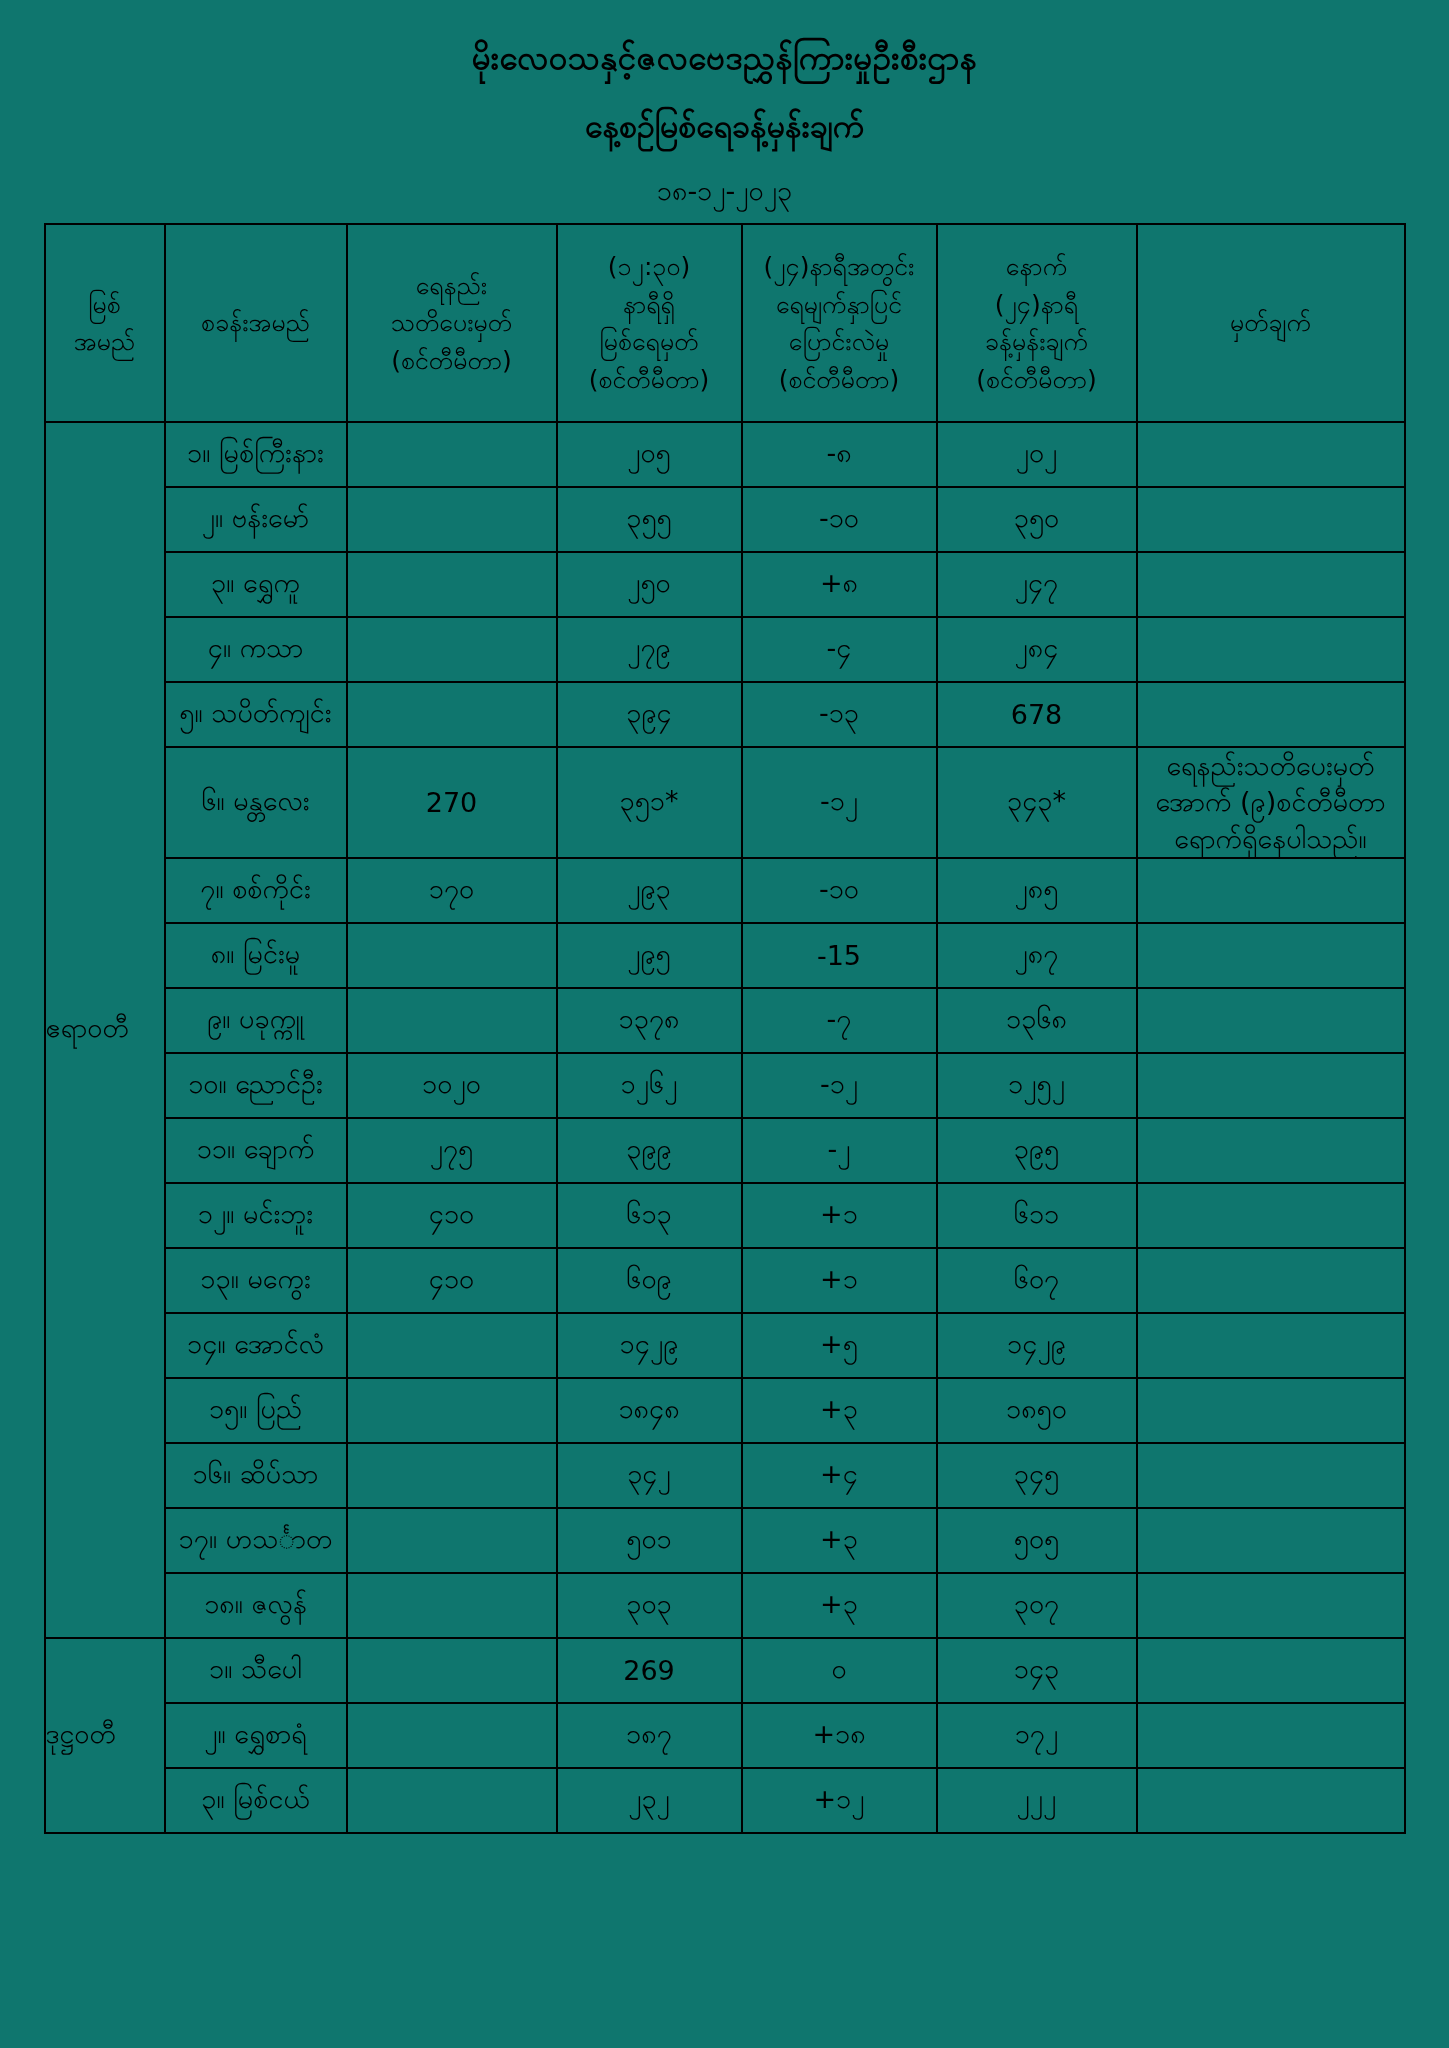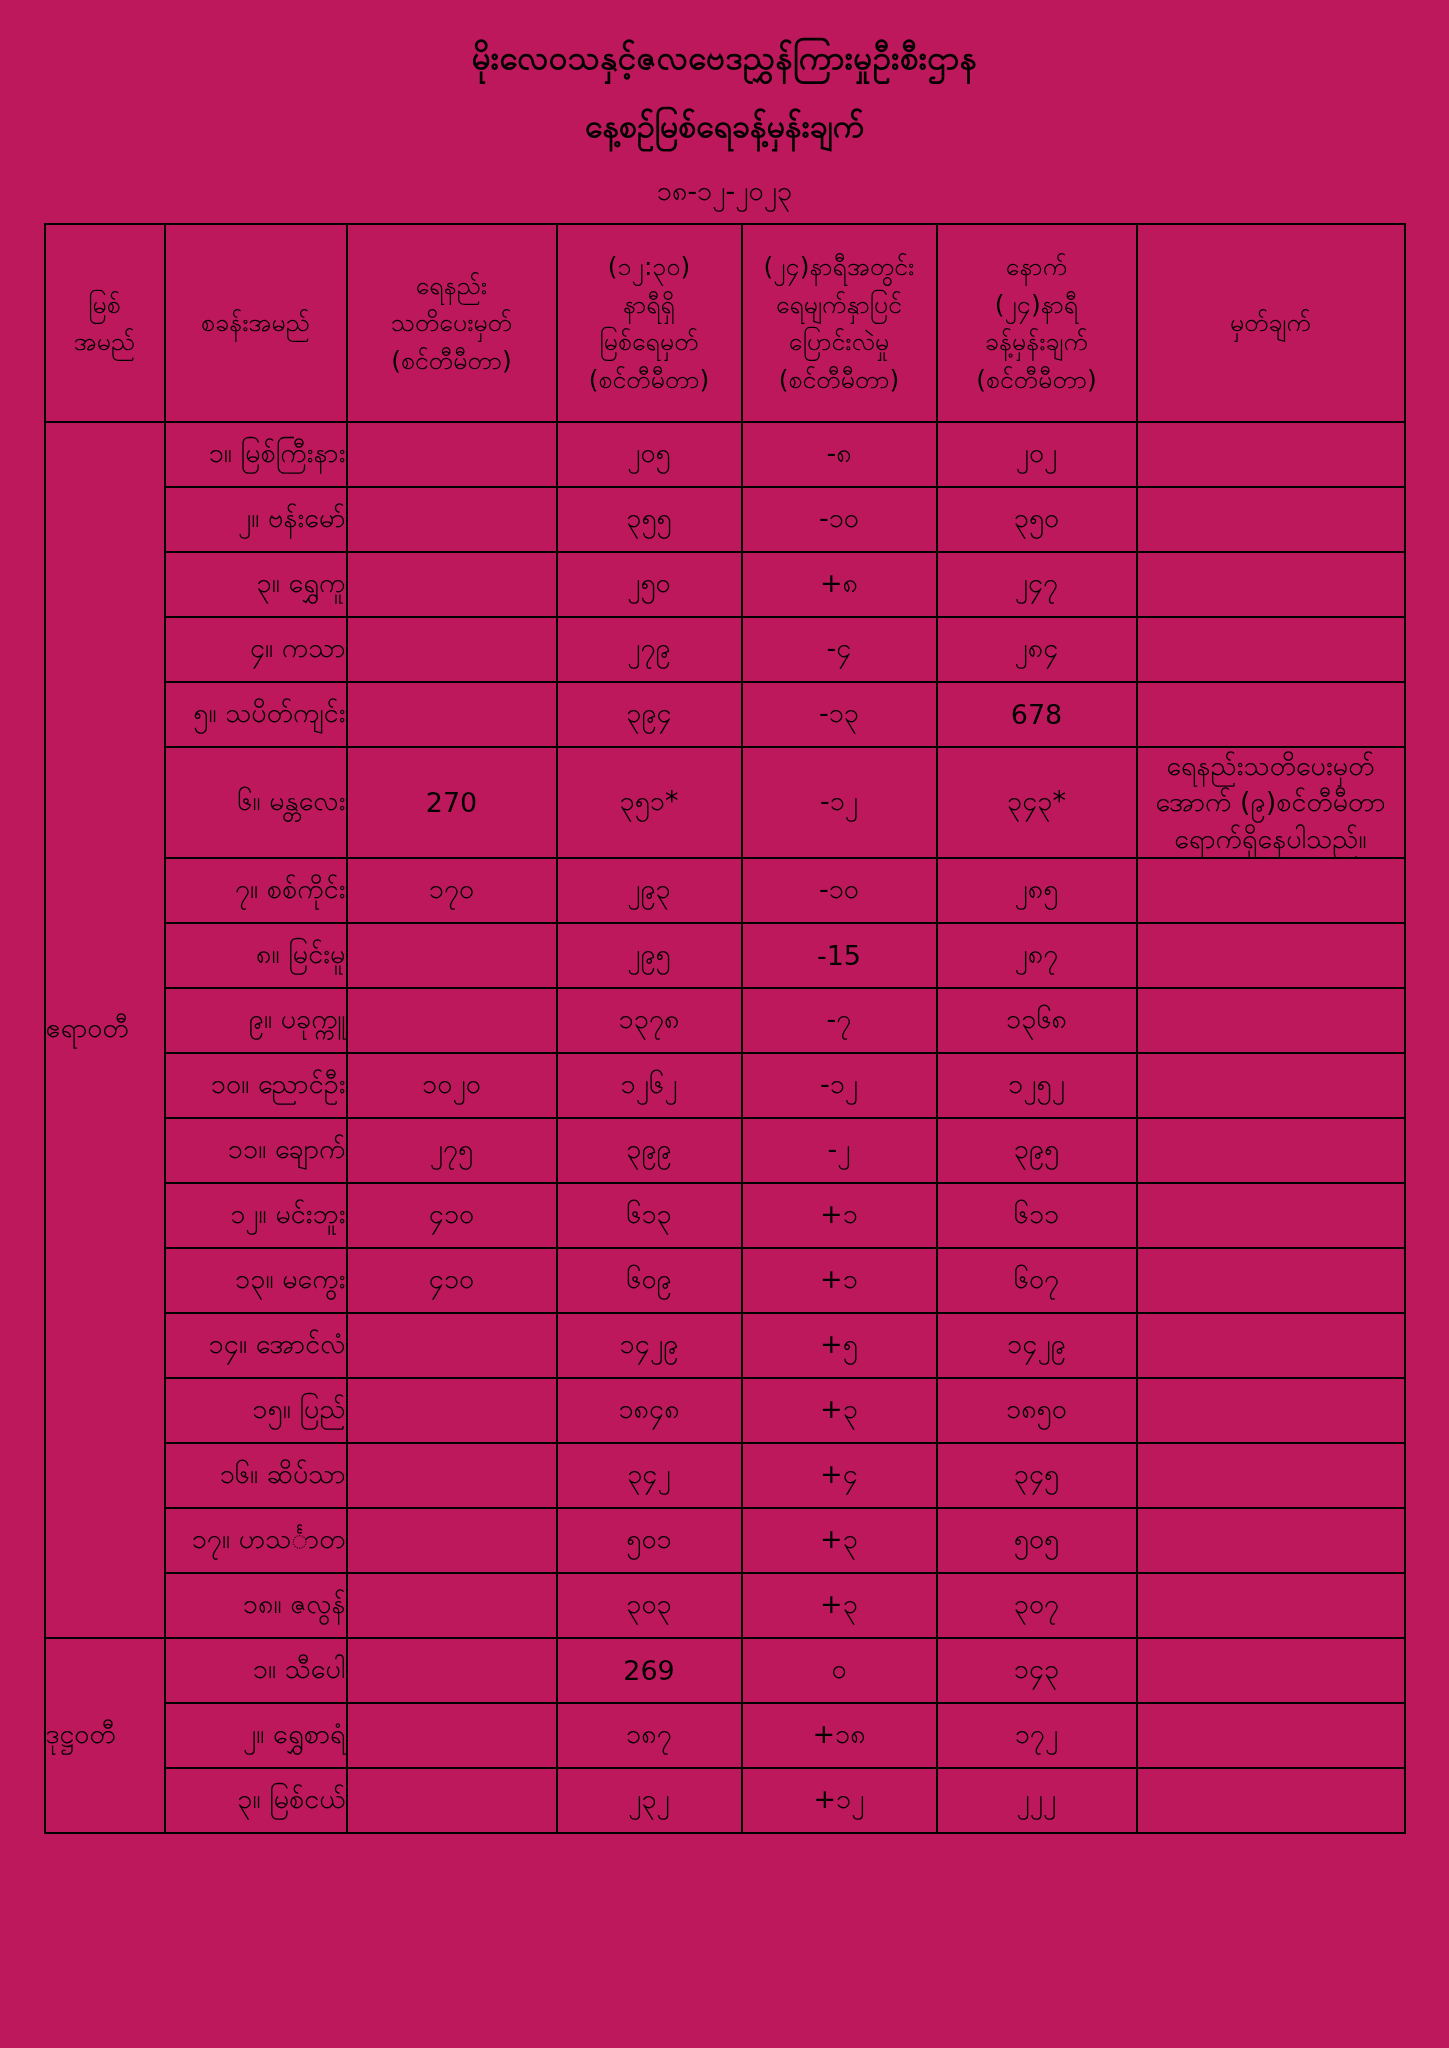--- a/index.html
+++ b/index.html
@@ -1,17 +1,17 @@
 <!DOCTYPE html>
 <html><head>
 <meta charset="utf-8">
 <style>
   html,body { margin:0; padding:0; background:#e8e8e8; }
   .page {
-    width:1449px; height:2048px; margin:0 auto; background:#be185d;
+    width:1449px; height:2048px; margin:0 auto; background:#0f766e;
     color:#000; font-family:"DejaVu Sans", sans-serif; overflow:hidden;
     position:relative;
   }
   .title {
     text-align:center; font-weight:700; font-size:33px;
     padding-top:36px; letter-spacing:0.5px;
   }
   .subtitle {
     text-align:center; font-weight:700; font-size:32px; margin-top:20px;
   }
@@ -22,21 +22,21 @@
     border-collapse:collapse; table-layout:fixed; width:1360px; margin:0 auto;
   }
   table.wl th, table.wl td {
     border:2px solid #000; padding:0; overflow:hidden;
   }
   table.wl thead th {
     height:196px; font-size:25px; font-weight:400; white-space:pre-line;
     vertical-align:middle; text-align:center; line-height:1.5;
   }
   table.wl td { height:63px; font-size:27px; vertical-align:middle; }
-  td.station-cell { text-align:right; padding-left:14px; }
+  td.station-cell { text-align:center; padding-left:14px; }
   td.num-cell  { text-align:center; }
   td.river-cell { font-size:28px; }
   td.remark-cell { font-size:16px; text-align:center; line-height:1.35; padding:0 6px; white-space:normal; }
 </style>
 </head>
 <body>
 
 <div class="page">
   <div class="title">မိုးလေဝသနှင့်ဇလဗေဒညွှန်ကြားမှုဦးစီးဌာန</div>
   <div class="subtitle">နေ့စဉ်မြစ်ရေခန့်မှန်းချက်</div>

